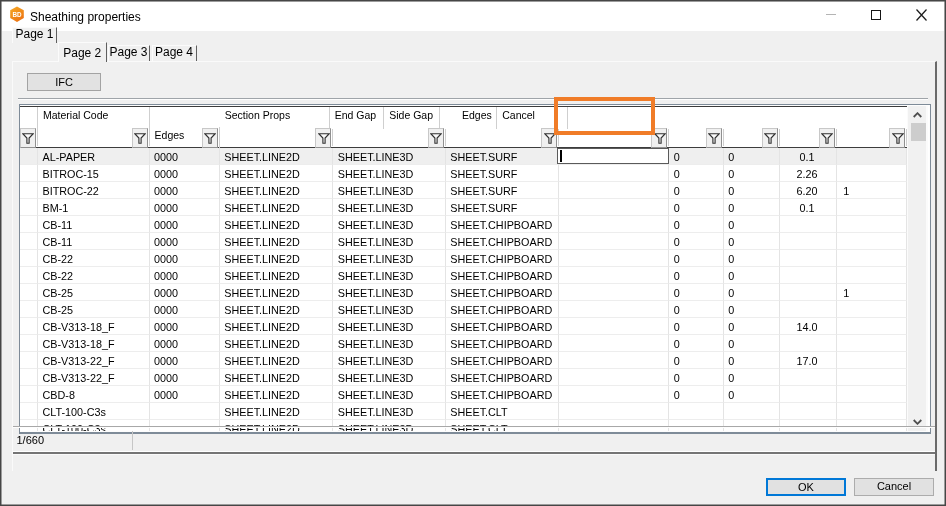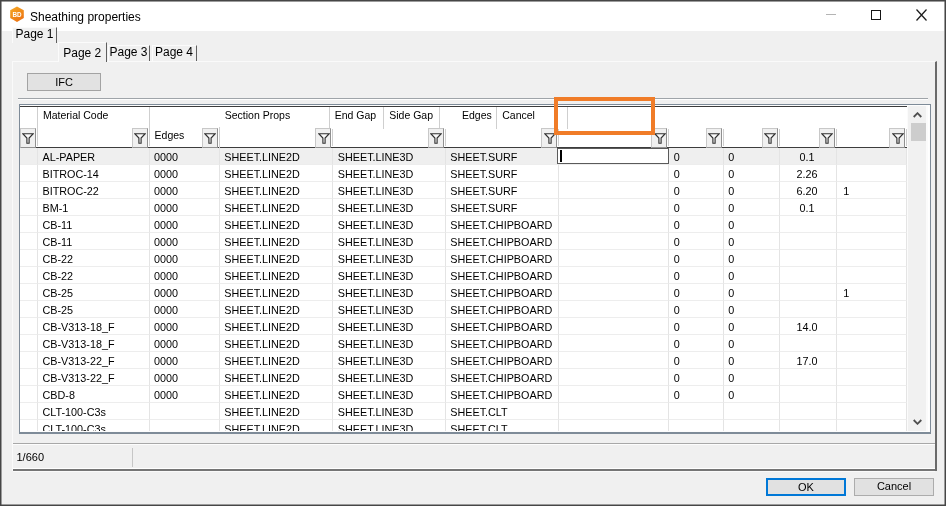--- a/index.html
+++ b/index.html
@@ -35,21 +35,21 @@
   line-height:18.2px; padding-left:4.5px; white-space:nowrap; overflow:hidden; }
 .c:nth-child(11) { padding-left:6.5px; }
 .c.num { text-align:center; padding-right:1.5px; padding-left:0; }
 .sb { position:absolute; left:887px; top:0; width:21px; height:325px; background:#fbfbfb; }
 .sbtrack { position:absolute; left:0.5px; top:0; width:18.5px; height:325px; background:#f1f1f1; }
 .sbthumb { position:absolute; left:3.5px; top:17.5px; width:15px; height:17.5px; background:#cdcdcd; }
 .chev { position:absolute; left:5.7px; width:9px; height:6px; }
 .editbox { position:absolute; left:536.5px; top:42.3px; width:112.5px; height:16.4px; background:#fff; border:1.2px solid #5a5a5a; }
 .caret { position:absolute; left:2.6px; top:1.5px; width:1.3px; height:11.5px; background:#000; }
 .orange { position:absolute; left:554px; top:97px; width:100.5px; height:38px; border:4.3px solid #f07c28; z-index:50; }
-.statw { position:absolute; left:13px; top:443px; width:922px; height:29px; border-top:1px solid #a8a8a8; box-shadow: inset 0 1px 0 #fdfdfd; }
+.statw { position:absolute; left:13px; top:426px; width:922px; height:29px; border-top:1px solid #a8a8a8; box-shadow: inset 0 1px 0 #fdfdfd; }
 .strip { position:absolute; left:0px; top:2.5px; width:922px; height:22px; }
 .wl1 { position:absolute; left:0; top:24px; width:922px; height:1px; background:#fff; }
 .dl { position:absolute; left:0; top:25px; width:922px; height:2px; background:#757575; }
 .wl2 { position:absolute; left:0; top:27px; width:922px; height:1px; background:#fafafa; }
 .strip .txt { position:absolute; left:3.5px; top:4px; font-size:11px; color:#000; }
 .sdiv { position:absolute; left:119px; top:1px; width:1px; height:19px; background:#c6c6c6; }
 .btn { position:absolute; width:80px; height:18px; background:#e1e1e1; font-size:11px; text-align:center; line-height:15px; color:#000; }
 .ok { left:766px; top:478px; border:2px solid #0078d7; }
 .cancel { left:854px; top:478px; border:1px solid #acacac; }
 </style></head><body>
@@ -181,21 +181,21 @@
           <div class="c" style="width:112.5px;">SHEET.LINE3D</div>
           <div class="c" style="width:113.5px;">SHEET.SURF</div>
           <div class="c" style="width:110px;"></div>
           <div class="c" style="width:54.5px;">0</div>
           <div class="c" style="width:56px;">0</div>
           <div class="c num" style="width:57px;">0.1</div>
           <div class="c" style="width:70.5px;"></div>
         </div>
 <div class="r">
           <div class="c" style="width:17.7px;"></div>
-          <div class="c" style="width:111.6px;">BITROC-14</div>
+          <div class="c" style="width:111.6px;">BITROC-15</div>
           <div class="c" style="width:70.2px;">0000</div>
           <div class="c" style="width:113.5px;">SHEET.LINE2D</div>
           <div class="c" style="width:112.5px;">SHEET.LINE3D</div>
           <div class="c" style="width:113.5px;">SHEET.SURF</div>
           <div class="c" style="width:110px;"></div>
           <div class="c" style="width:54.5px;">0</div>
           <div class="c" style="width:56px;">0</div>
           <div class="c num" style="width:57px;">2.26</div>
           <div class="c" style="width:70.5px;"></div>
         </div>

